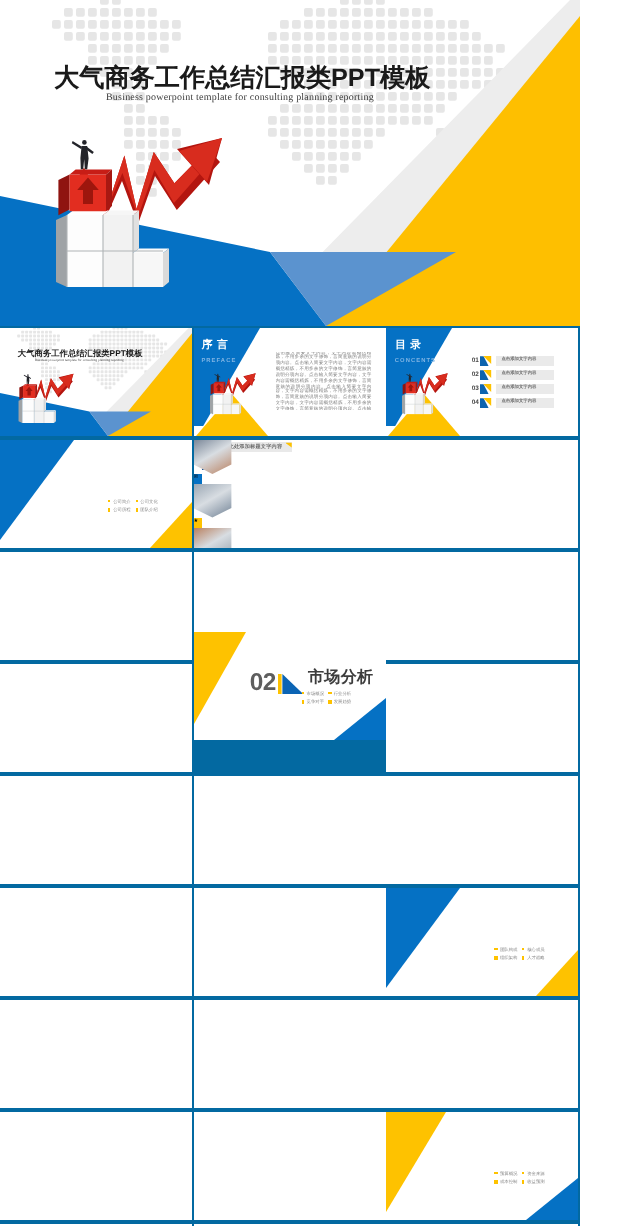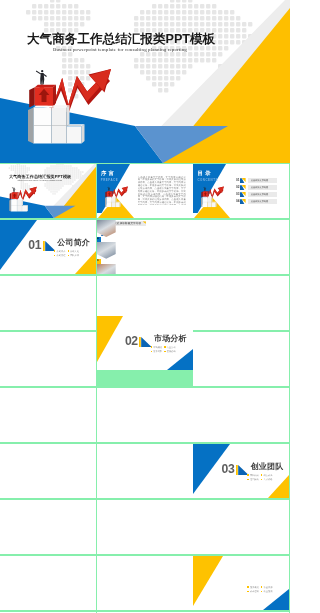--- a/index.html
+++ b/index.html
@@ -1,17 +1,17 @@
 <!DOCTYPE html>
 <html><head>
 <meta charset="utf-8">
 <style>
   html,body{margin:0;padding:0;background:#ffffff;}
   body{width:290px;height:613px;overflow:hidden;font-family:"Liberation Sans",sans-serif;}
-  #page{position:relative;width:290px;height:613px;overflow:hidden;background:#86efac;}
+  #page{position:relative;width:290px;height:613px;overflow:hidden;background:#0369a1;}
   .hero{position:absolute;left:0;top:0;width:290px;height:163px;overflow:hidden;background:#fff;}
   .hero svg{position:absolute;left:0;top:0;}
   .hero-title{position:absolute;left:27px;top:33px;font-size:12.6px;line-height:13px;font-weight:bold;color:#1a1a1a;letter-spacing:0px;white-space:nowrap;}
   .hero-sub{position:absolute;left:53px;top:46px;font-size:5px;line-height:7px;color:#3b3b3b;white-space:nowrap;font-family:"Liberation Serif",serif;letter-spacing:0.1px;}
   #grid{position:absolute;left:0;top:164px;width:290px;height:449px;}
   .slide{position:absolute;width:96px;height:54px;overflow:hidden;background:#fff;}
   .sl-svg{position:absolute;left:0;top:0;}
   .hd{position:absolute;left:4.2px;top:1.4px;width:45px;height:4.2px;}
   .hd-bar{position:absolute;left:3.5px;top:0;width:41.5px;height:4.2px;background:#e9e9e9;}
   .hd-flag{position:absolute;left:0;top:0.8px;width:4px;height:3px;}
@@ -910,24 +910,20 @@
             </span>
           </div>
         </div>
       </div>
       <div class="slide" style="left:0px;top:56px;">
         <svg width="96" height="54" viewBox="0 0 96 54" class="sl-svg">
           <rect x="0" y="0" width="96" height="54" fill="#fff"></rect>
           <polygon points="0,0 37,0 0,50" fill="#0571c4"></polygon>
           <polygon points="96,31 96,54 75,54" fill="#fec200"></polygon>
         </svg>
-        <div style="position:absolute;left:28.2px;top:19.8px;"><span class="dv-num">01</span><span class="dv-flag"><svg width="12.6" height="10" viewBox="0 0 126 100">
-              <rect x="0" y="0" width="18" height="100" fill="#fec200"></rect>
-              <polygon points="22,0 126,100 22,100" fill="#0b64b4"></polygon>
-            </svg></span><span class="dv-cn">公司简介</span></div>
         <div style="position:absolute;left:54px;top:29.5px;width:40px;">
           <div class="dv-b" style="left:0px;top:0px;"><span class="dv-dot"></span><span>公司简介</span></div>
           <div class="dv-b" style="left:13.6px;top:0px;"><span class="dv-dot"></span><span>公司文化</span></div>
           <div class="dv-b" style="left:0px;top:4.8px;"><span class="dv-dot"></span><span>公司历程</span></div>
           <div class="dv-b" style="left:13.6px;top:4.8px;"><span class="dv-dot"></span><span>团队介绍</span></div>
         </div>
       </div>
       <div class="slide" style="left:96.7px;top:56px;">
         <div class="hd">
           <div class="hd-bar"></div>
@@ -997,24 +993,20 @@
       <div class="slide" style="left:96.7px;top:224px;"></div>
       <div class="slide" style="left:193.4px;top:224px;"></div>
       <div class="slide" style="left:0px;top:280px;"></div>
       <div class="slide" style="left:96.7px;top:280px;"></div>
       <div class="slide" style="left:193.4px;top:280px;">
         <svg width="96" height="54" viewBox="0 0 96 54" class="sl-svg">
           <rect x="0" y="0" width="96" height="54" fill="#fff"></rect>
           <polygon points="0,0 37,0 0,50" fill="#0571c4"></polygon>
           <polygon points="96,31 96,54 75,54" fill="#fec200"></polygon>
         </svg>
-        <div style="position:absolute;left:28.2px;top:19.8px;"><span class="dv-num">03</span><span class="dv-flag"><svg width="12.6" height="10" viewBox="0 0 126 100">
-              <rect x="0" y="0" width="18" height="100" fill="#fec200"></rect>
-              <polygon points="22,0 126,100 22,100" fill="#0b64b4"></polygon>
-            </svg></span><span class="dv-cn">创业团队</span></div>
         <div style="position:absolute;left:54px;top:29.5px;width:40px;">
           <div class="dv-b" style="left:0px;top:0px;"><span class="dv-dot"></span><span>团队构成</span></div>
           <div class="dv-b" style="left:13.6px;top:0px;"><span class="dv-dot"></span><span>核心成员</span></div>
           <div class="dv-b" style="left:0px;top:4.8px;"><span class="dv-dot"></span><span>组织架构</span></div>
           <div class="dv-b" style="left:13.6px;top:4.8px;"><span class="dv-dot"></span><span>人才战略</span></div>
         </div>
       </div>
       <div class="slide" style="left:0px;top:336px;"></div>
       <div class="slide" style="left:96.7px;top:336px;"></div>
       <div class="slide" style="left:193.4px;top:336px;"></div>

